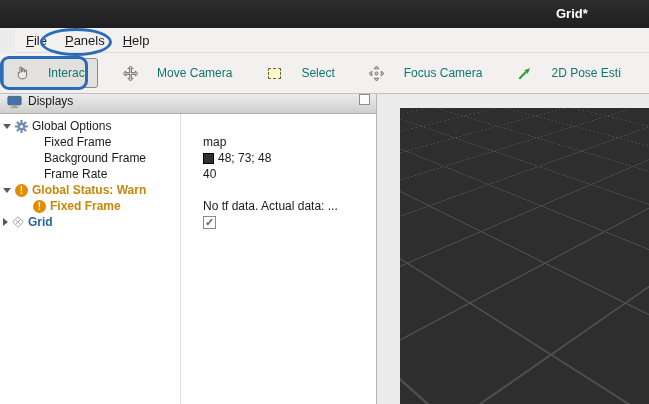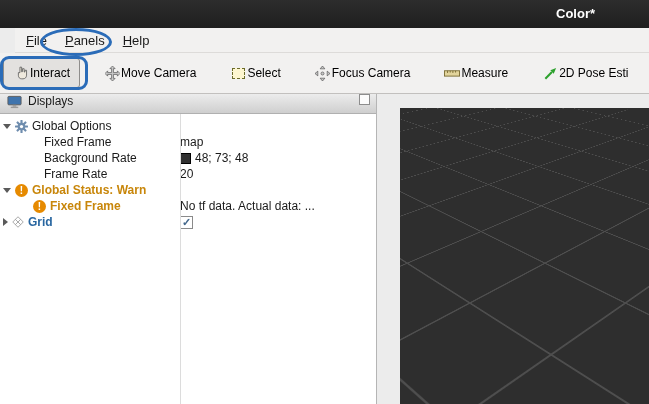--- a/index.html
+++ b/index.html
@@ -22,22 +22,22 @@
   .menubar { position:absolute; left:15px; top:28px; width:649px; height:25px;
     background:#f2f1f0; border-bottom:1px solid #dddbd9;
     display:flex; align-items:center; padding-left:2px; }
   .menu-item { padding:4px 9px; font-size:13px; color:#1a1a1a; cursor:default; }
   .mn { text-decoration:underline; }
 
   
   .toolbar { position:absolute; left:0; top:53px; width:649px; height:41px;
     background:#f2f1f0; border-bottom:1px solid #c2c0be;
     display:flex; align-items:center; padding-left:3px; overflow:hidden; }
-  .tool-btn { display:flex; align-items:center; gap:1px; font-size:12px;
-    color:#000000; padding:6px 9px; margin-right:14px; white-space:nowrap;
+  .tool-btn { display:flex; align-items:center; gap:19px; font-size:12px;
+    color:#0f766e; padding:6px 9px; margin-right:14px; white-space:nowrap;
     border:1px solid transparent; border-radius:3px; }
   .tool-btn.active { background:#e3e1df; border:1px solid #8f8d8b; }
   .tb-icon { display:inline-flex; width:16px; height:16px;
     align-items:center; justify-content:center; }
   .select-box { width:13px; height:11px; background:#fdf6cf;
     border:1px dashed #6b6b2a; }
 
   
   .displays-panel { position:absolute; left:0; top:94px; width:377px; height:310px;
     background:#ffffff; border-right:1px solid #b5b5b5; }
@@ -47,21 +47,21 @@
   .float-btn { width:11px; height:11px; background:#fcfcfc;
     border:1px solid #8d8d8d; margin-left:auto; }
 
   .tree { position:relative; width:100%; height:338px; padding-top:4px;
     font-size:12px; color:#1a1a1a;text-align:center; }
   .col-sep { position:absolute; left:180px; top:0; bottom:0; width:1px;
     background:#dcdcdc; }
   .trow { display:flex; height:16px; align-items:center; }
   .cell-name { width:180px; display:flex; align-items:center; gap:4px;
     overflow:hidden; white-space:nowrap; }
-  .cell-value { flex:1; padding-left:0; display:flex; align-items:center;
+  .cell-value { flex:1; padding-left:23px; display:flex; align-items:center;
     gap:4px; overflow:hidden; white-space:nowrap; }
   .lvl0 { padding-left:3px; }
   .lvl1 { padding-left:44px; }
   .lvl1i { padding-left:33px; }
 
   .arr-down { width:0; height:0; border-left:4px solid transparent;
     border-right:4px solid transparent; border-top:5px solid #5a5a5a;
     flex-shrink:0; }
   .arr-right { width:0; height:0; border-top:4px solid transparent;
     border-bottom:4px solid transparent; border-left:5px solid #5a5a5a;
@@ -99,21 +99,21 @@
     height:28px; border:3px solid #2b6cb8; border-radius:50%; z-index:60;
     pointer-events:none; }
   .annotation-rect { position:absolute; left:0px; top:56px; width:88px;
     height:34px; border:3px solid #2b6cb8; border-radius:9px; z-index:60;
     pointer-events:none; }
 </style>
 </head>
 <body>
 
 <div class="titlebar">
-  <span class="title">Color*</span>
+  <span class="title">Grid*</span>
 </div>
 
 <div class="menubar">
   <div class="menu-item"><span class="mn">F</span><span>ile</span></div>
   <div class="menu-item"><span class="mn">P</span><span>anels</span></div>
   <div class="menu-item"><span class="mn">H</span><span>elp</span></div>
 </div>
 
 <div class="toolbar">
 
@@ -150,29 +150,20 @@
             <path d="M16 8 L13 10.5 V5.5 Z"></path>
             <path d="M8 16 L5.5 13 H10.5 Z"></path>
             <path d="M0 8 L3 5.5 V10.5 Z"></path>
             <circle cx="8" cy="8" r="1.6"></circle>
           </g>
         </svg>
     </span>
     <span>Focus Camera</span>
   </div>
 
-  <div class="tool-btn">
-    <span class="tb-icon">
-      <svg width="17" height="12" viewBox="0 0 18 12">
-          <rect x="0.5" y="3.5" width="17" height="6" fill="#e2d49c" stroke="#77682e"></rect>
-          <path d="M4 3.5 v2.5 M7 3.5 v2 M10 3.5 v2.5 M13 3.5 v2" stroke="#77682e" fill="none"></path>
-        </svg>
-    </span>
-    <span>Measure</span>
-  </div>
 
   <div class="tool-btn">
     <span class="tb-icon">
       <svg width="15" height="15" viewBox="0 0 16 16">
           <line x1="2.5" y1="13.5" x2="9.5" y2="6.5" stroke="#2da12d" stroke-width="2.2"></line>
           <polygon points="14,2 7.8,4.6 11.4,8.2" fill="#2da12d"></polygon>
         </svg>
     </span>
     <span>2D Pose Esti</span>
   </div>
@@ -220,34 +211,34 @@
       <div class="cell-name lvl1">
         <span>Fixed Frame</span>
       </div>
       <div class="cell-value">
         <span>map</span>
       </div>
     </div>
 
     <div class="trow">
       <div class="cell-name lvl1">
-        <span>Background Rate</span>
+        <span>Background Frame</span>
       </div>
       <div class="cell-value">
         <span class="swatch"></span>
         <span>48; 73; 48</span>
       </div>
     </div>
 
     <div class="trow">
       <div class="cell-name lvl1">
         <span>Frame Rate</span>
       </div>
       <div class="cell-value">
-        <span>20</span>
+        <span>40</span>
       </div>
     </div>
 
     <div class="trow">
       <div class="cell-name lvl0">
         <span class="arr-down"></span>
         <span class="warn-badge"></span>
         <span class="warn-text">Global Status: Warn</span>
       </div>
       <div class="cell-value"></div>

